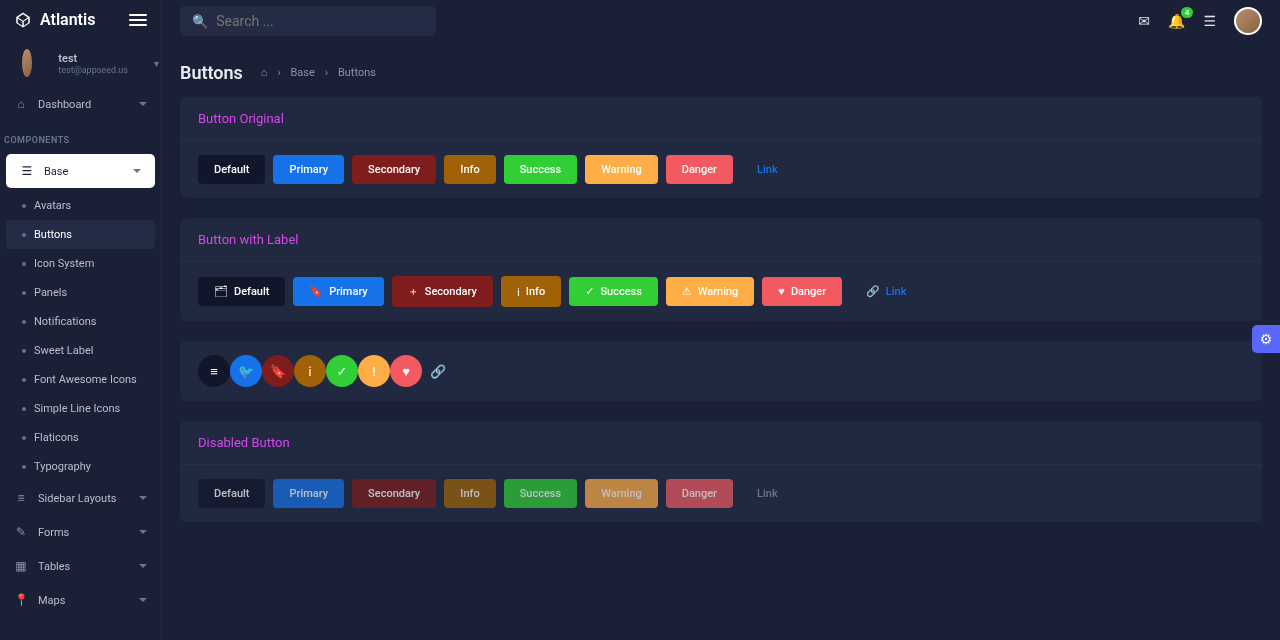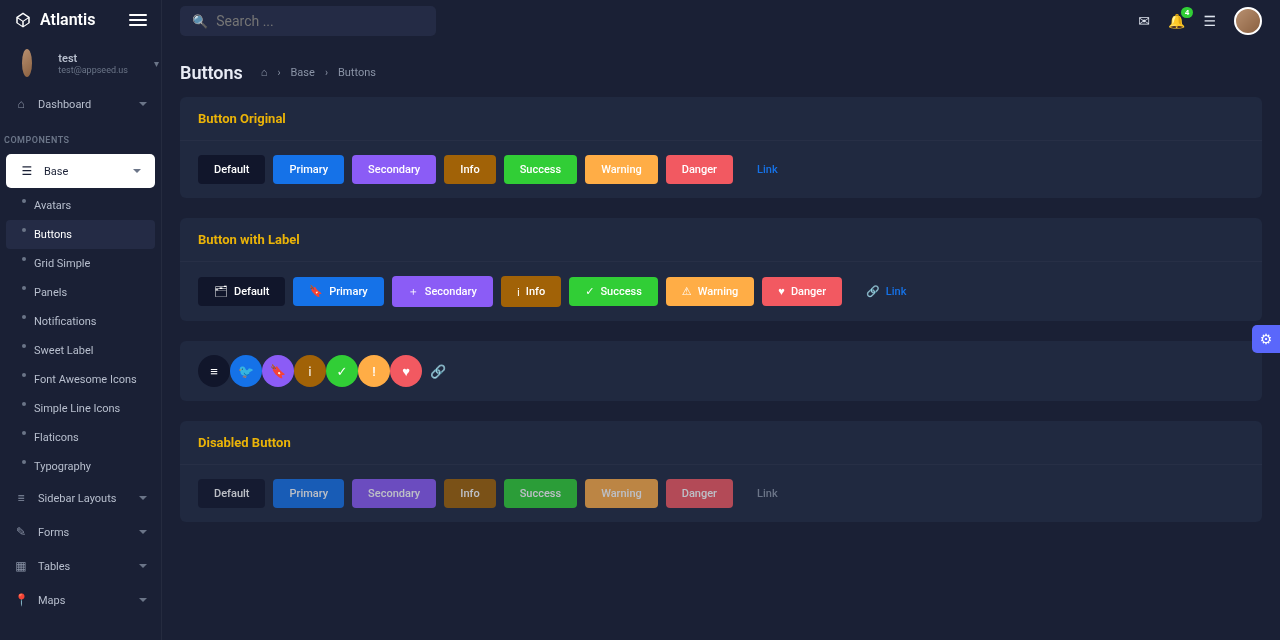--- a/index.html
+++ b/index.html
@@ -21,21 +21,21 @@
 
 .nav { flex:1; overflow-y:auto; }
 .nav::-webkit-scrollbar{width:0;}
 .nav-item { display:flex; align-items:center; gap:10px; padding:10px 14px; font-size:11px; color:#b8bfce; cursor:pointer; }
 .nav-item.withcaret::after{content:"";margin-left:auto;border-left:4px solid transparent;border-right:4px solid transparent;border-top:4px solid #6b7588;}
 .nav-item .ico { width:14px; text-align:center; font-size:12px; color:#8a93a6; }
 .nav-section { padding:14px 4px 6px; font-size:9px; letter-spacing:0.5px; color:#6b7588; font-weight:600; }
 .nav-item.active { background:#fff; color:#1a2035; border-radius:5px; margin:3px 6px; }
 .nav-item.active .ico { color:#1a2035; }
 .subnav{ }
-.sub-item { display:flex; gap:8px; padding:8px 14px 8px 22px; font-size:11px; color:#b8bfce; cursor:pointer;}
+.sub-item { display:flex; align-items:center; gap:8px; padding:8px 14px 8px 22px; font-size:11px; color:#b8bfce; cursor:pointer;}
 .sub-item::before{content:"";width:4px;height:4px;border-radius:50%;background:#6b7588;flex-shrink:0;}
 .sub-item.active{ background:#242b45; color:#fff; border-radius:4px; margin:0 6px; padding-left:16px;}
 
 .main { flex:1; display:flex; flex-direction:column; overflow:hidden; }
 .topbar { display:flex; align-items:center; padding:6px 18px; gap:16px; }
 .search { flex:0 0 256px; background:#242b45; border-radius:5px; display:flex; align-items:center; padding:7px 12px; gap:8px;}
 .search input { background:transparent; border:none; outline:none; color:#fff; font-size:14px; flex:1;}
 .search .ico { color:#b8bfce; font-size:13px;}
 .topbar-right { margin-left:auto; display:flex; align-items:center; gap:18px; }
 .top-ico { color:#dfe4ee; font-size:14px; cursor:pointer; position:relative;}
@@ -45,28 +45,28 @@
 .content { flex:1; overflow-y:auto; padding:10px 18px 18px; }
 .content::-webkit-scrollbar{width:6px;}
 .content::-webkit-scrollbar-thumb{background:#2a3250;border-radius:3px;}
 .page-head { display:flex; align-items:center; gap:18px; margin:10px 0 14px; }
 .page-title { font-size:18px; font-weight:600; color:#e9ecf5;}
 .breadcrumb { display:flex; align-items:center; gap:10px; font-size:11px; color:#8a93a6;}
 .breadcrumb .sep{font-size:10px;}
 .breadcrumb .cur{}
 
 .card { background:#202940; border-radius:6px; margin-bottom:20px; }
-.card-head { padding:14px 18px; border-bottom:1px solid rgba(255,255,255,0.03); font-size:13px; font-weight:700; color:#eab308;}
+.card-head { padding:14px 18px; border-bottom:1px solid rgba(255,255,255,0.03); font-size:13px; font-weight:400; color:#d946ef;}
 .card-body { padding:14px 18px; display:flex; flex-wrap:wrap; gap:8px; align-items:center; }
 
 .btn { display:inline-flex; align-items:center; gap:6px; padding:8px 16px; border:none; border-radius:4px; font-size:11px; color:#fff; cursor:pointer; font-weight:500;}
 .btn.disabled{opacity:0.7; cursor:not-allowed;}
 .btn-default{ background:#11162b; }
 .btn-primary{ background:#1572e8; }
-.btn-secondary{ background:#8b5cf6; }
+.btn-secondary{ background:#7f1d1d; }
 .btn-info{ background:#a16207; }
 .btn-success{ background:#31ce36; }
 .btn-warning{ background:#ffad46; }
 .btn-danger{ background:#f25961; }
 .btn-link{ background:transparent; color:#1572e8; }
 .btn-link.disabled{ color:#6b7588; opacity:1;}
 
 .btn-icon { width:32px; height:32px; border-radius:50%; padding:0; justify-content:center; font-size:13px;}
 .btn-icon.btn-link{ color:#1572e8; }
 
@@ -116,21 +116,21 @@
         <span>Base</span>
       </div>
       <div class="subnav">
         <div class="sub-item">
             <span>Avatars</span>
           </div>
         <div class="sub-item active">
             <span>Buttons</span>
           </div>
         <div class="sub-item">
-            <span>Grid Simple</span>
+            <span>Icon System</span>
           </div>
         <div class="sub-item">
             <span>Panels</span>
           </div>
         <div class="sub-item">
             <span>Notifications</span>
           </div>
         <div class="sub-item">
             <span>Sweet Label</span>
           </div>

